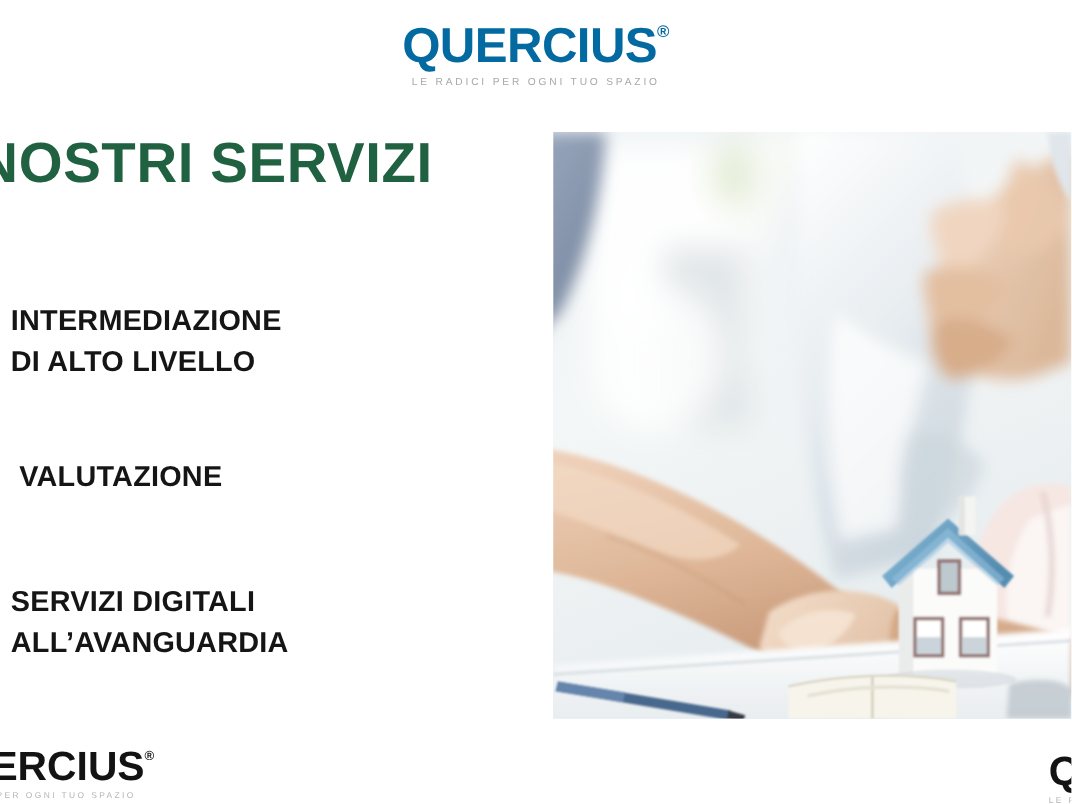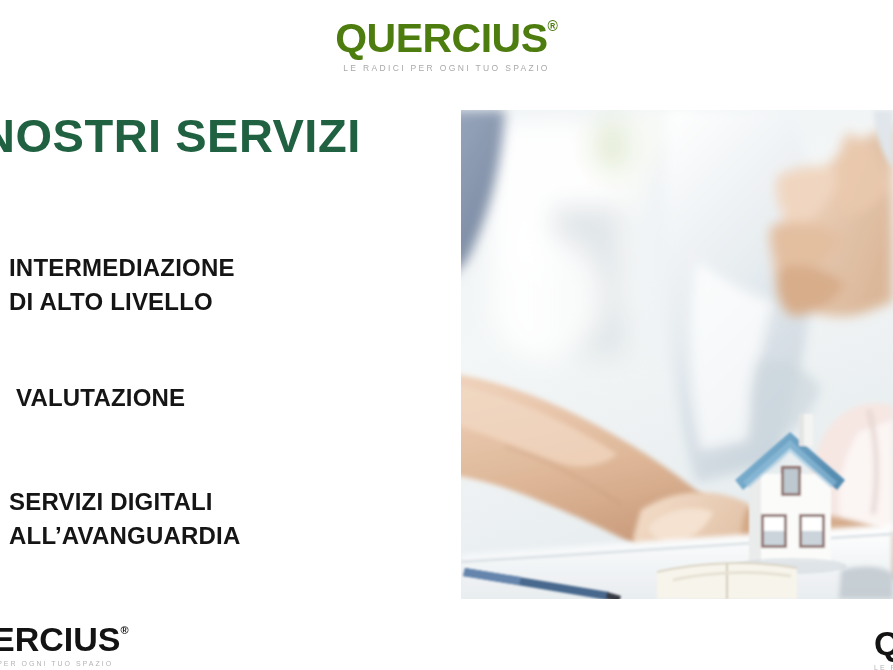--- a/index.html
+++ b/index.html
@@ -31,21 +31,21 @@
     top: 18px;
     width: 225px;
     text-align: center;
     user-select: none;
   }
   .logo-word {
     font-family: "Liberation Sans", sans-serif;
     font-weight: bold;
     font-size: 41px;
     letter-spacing: -0.5px;
-    color: #4d7c0f;
+    color: #0369a1;
     line-height: 1;
     white-space: nowrap;
     display: inline-block;
     position: relative;
   }
   .logo-reg {
     font-size: 14px;
     font-weight: bold;
     vertical-align: super;
     position: relative;

